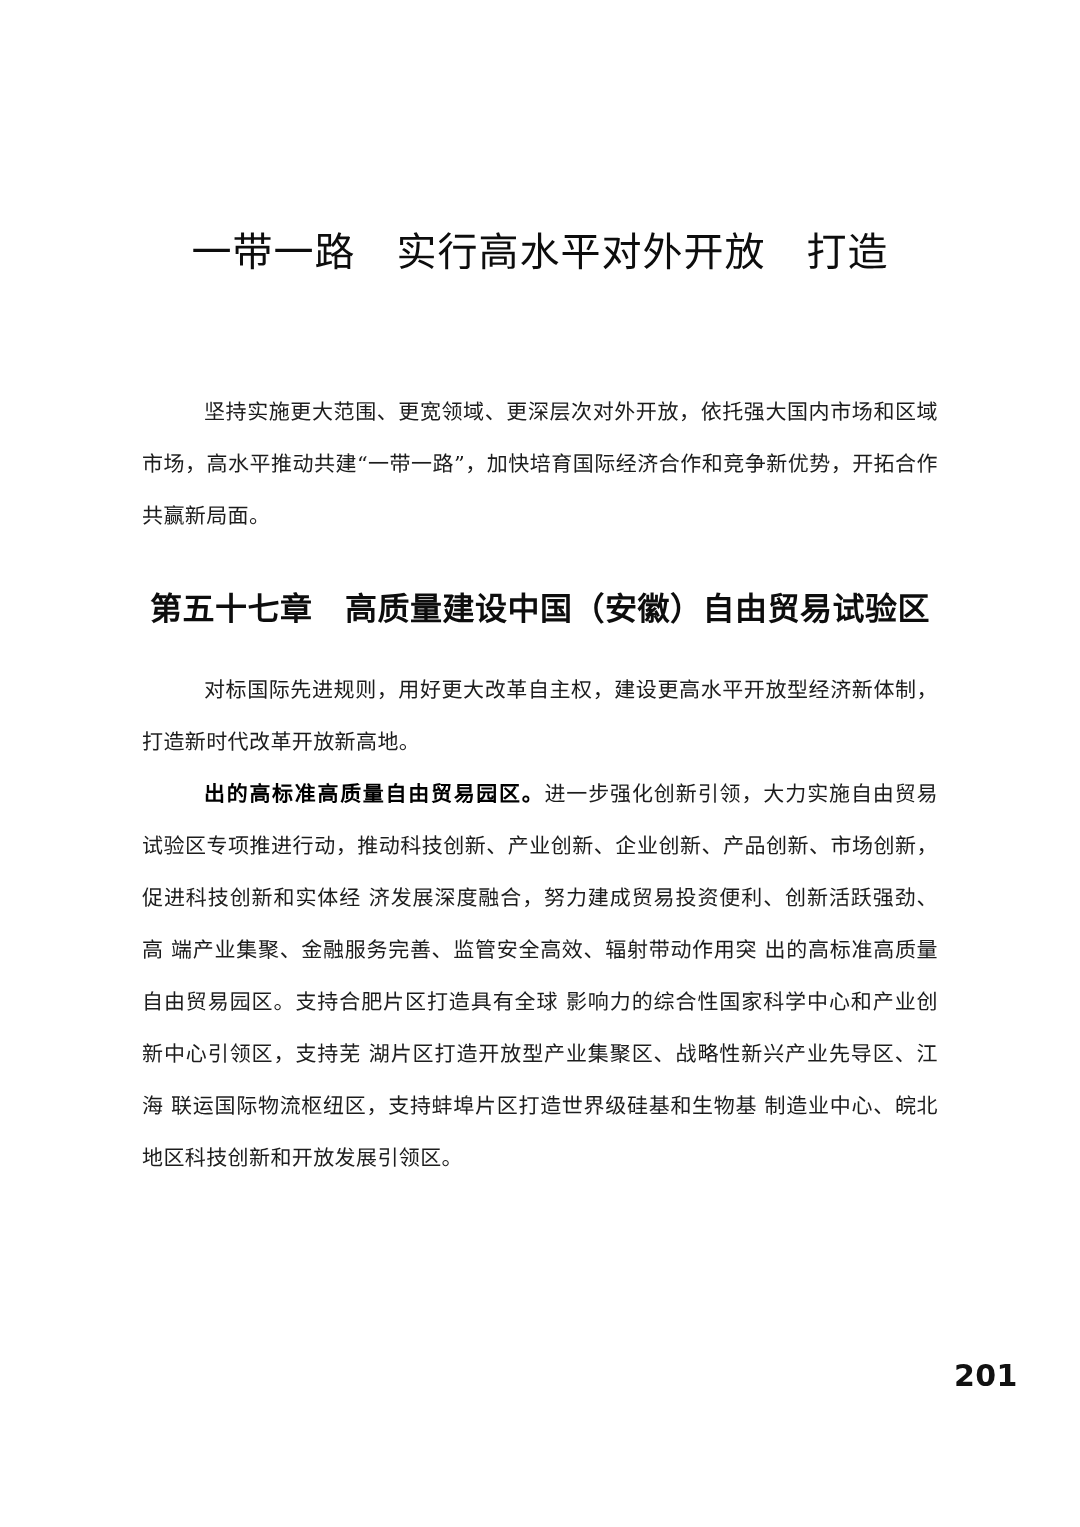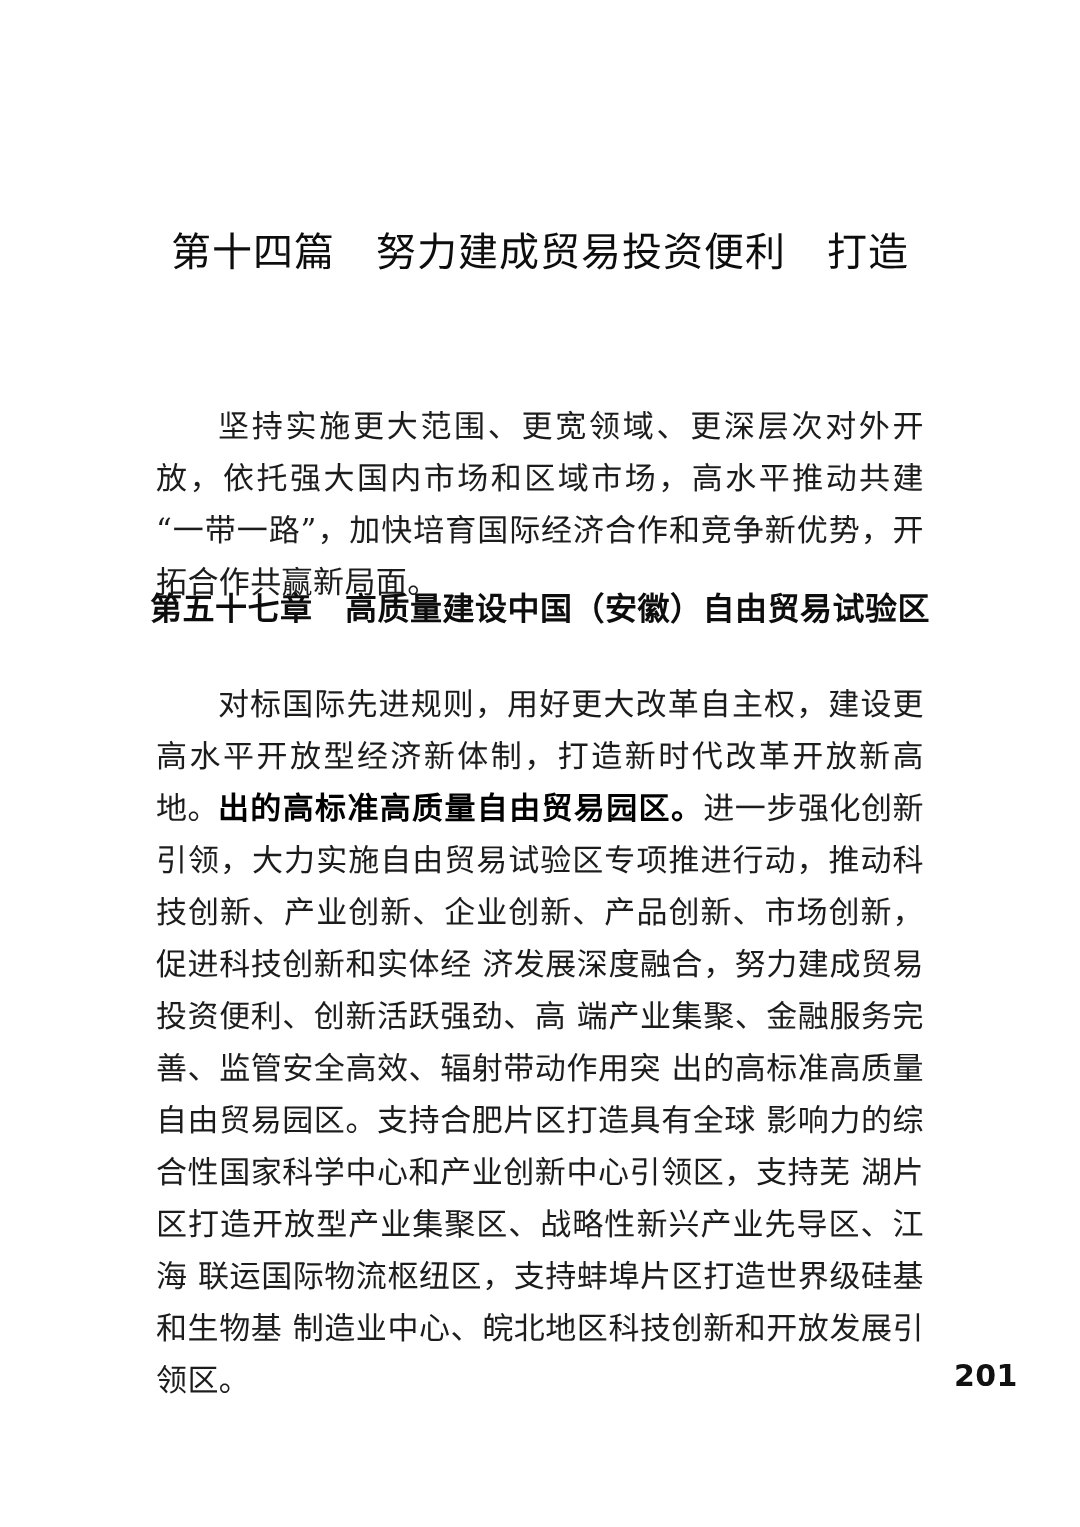--- a/index.html
+++ b/index.html
@@ -37,23 +37,23 @@
     letter-spacing: 1px;
     color: #0d0d0d;
     font-weight: 500;
   }
   .part-title .tline {
     display: block;
     white-space: pre;
   }
 
   p.para {
-    margin: 14px;
+    margin: 0;
     font-family: "DejaVu Serif", "Liberation Serif", serif;
-    font-size: 31px;
+    font-size: 21px;
     line-height: 52px;
     text-align: justify;
     text-justify: inter-character;
     text-align-last: left;
     letter-spacing: 0.4px;
     color: #1c1c1c;
     white-space: pre-wrap;
   }
   p.para.indent {
     text-indent: 62px;
@@ -96,21 +96,21 @@
     color: #111111;
     letter-spacing: 0.5px;
   }
 </style>
 </head>
 <body>
 
 <div class="page">
 
   <div class="part-title">
-    <span class="tline">第十四篇　努力建成贸易投资便利　打造</span>
+    <span class="tline">一带一路　实行高水平对外开放　打造</span>
   </div>
 
   <div class="block-intro">
     <p class="para indent">坚持实施更大范围、更宽领域、更深层次对外开放，依托强大国内市场和区域市场，高水平推动共建“一带一路”，加快培育国际经济合作和竞争新优势，开拓合作共赢新局面。</p>
   </div>
 
   <div class="chapter-heading">第五十七章　高质量建设中国（安徽）自由贸易试验区</div>
 
   <div class="block-sec1">
     <p class="para indent">对标国际先进规则，用好更大改革自主权，建设更高水平开放型经济新体制，打造新时代改革开放新高地。</p>

